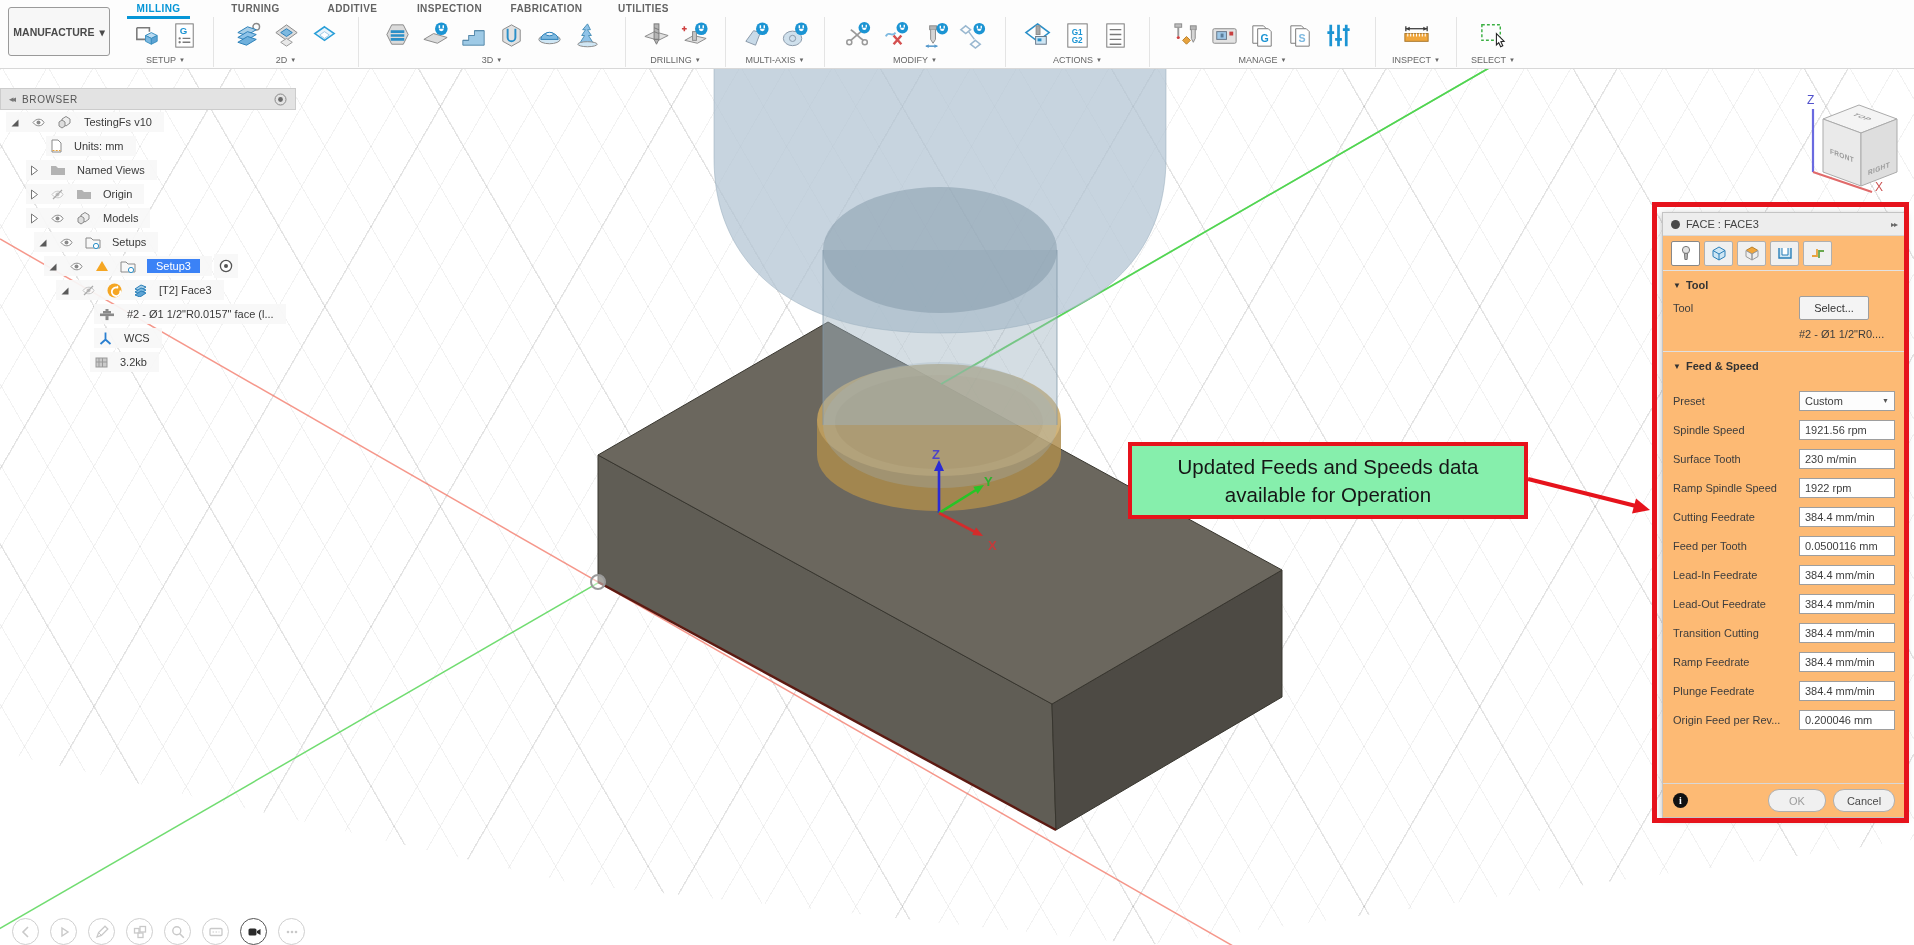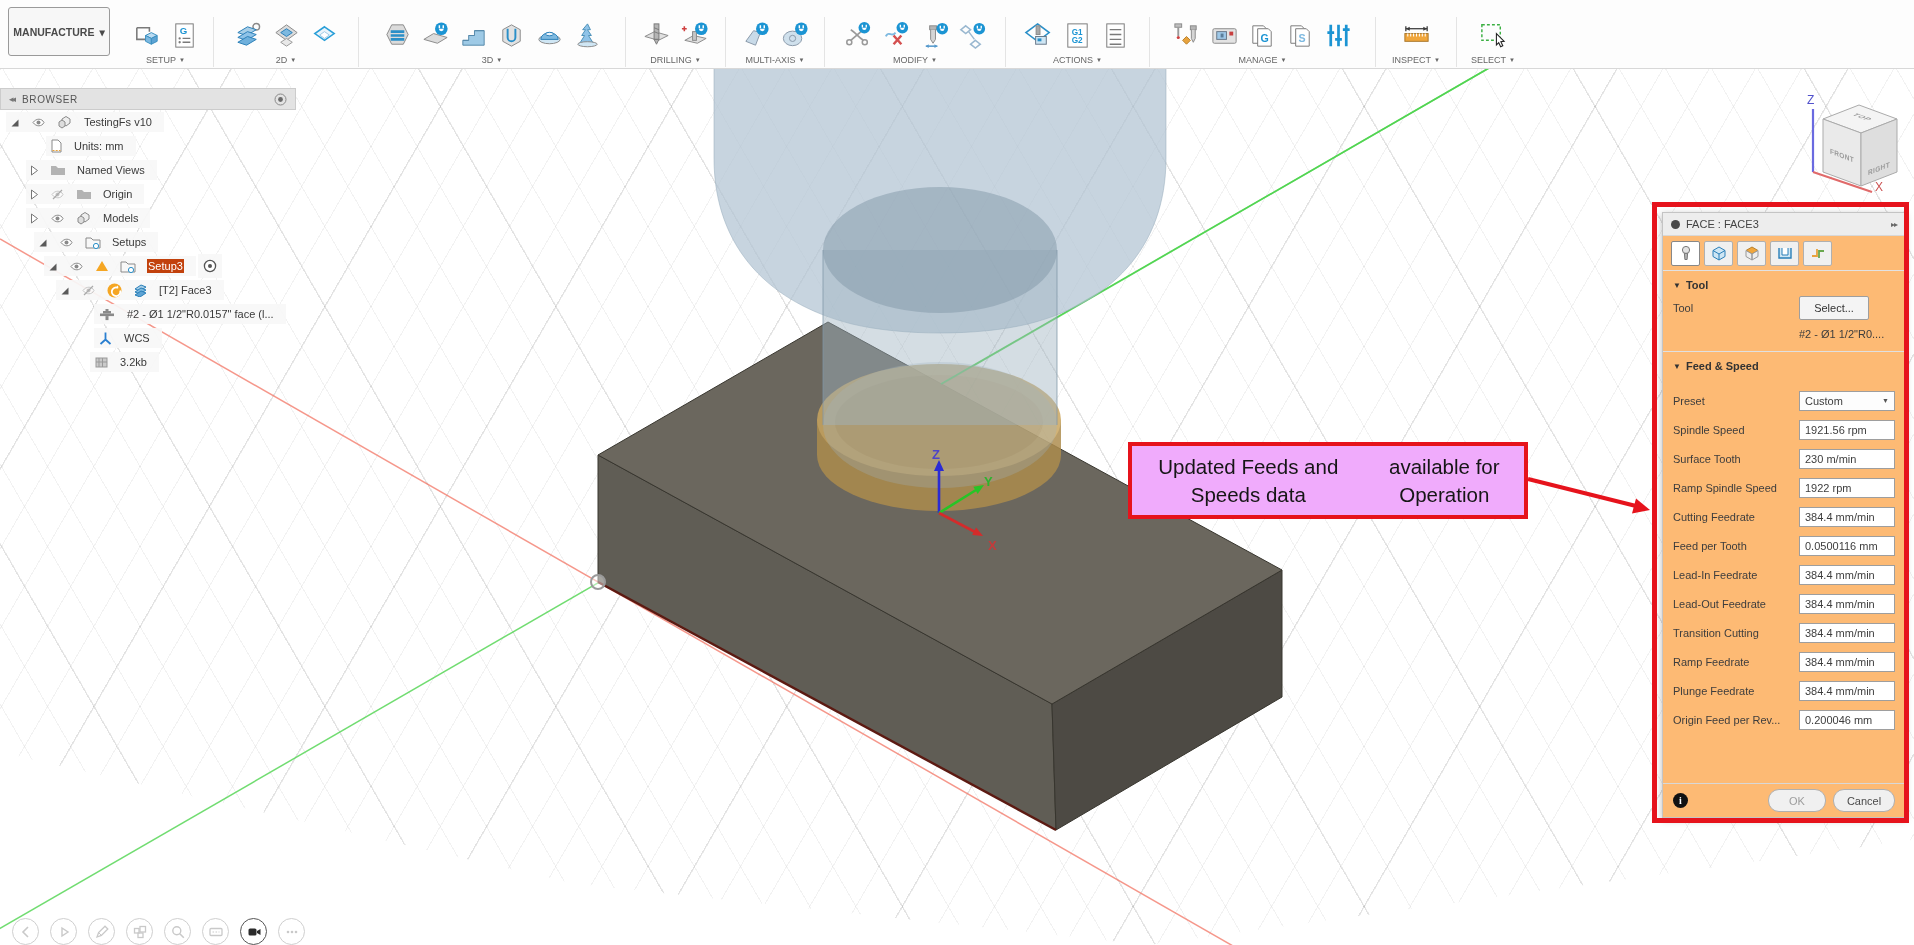--- a/index.html
+++ b/index.html
@@ -40,21 +40,21 @@
 
   
   .browser{position:absolute;left:0;top:88px;width:300px;z-index:20;font-size:11px;color:#3a3a3a;}
   .browser-header{height:20px;background:#e3e3e3;border:1px solid #cccccc;display:flex;
         align-items:center;padding:0 8px;gap:8px;color:#555;font-size:10px;letter-spacing:.6px;width:278px;}
   .bh-collapse{font-size:9px;color:#777;letter-spacing:-2px;cursor:pointer;}
   .bh-dot{margin-left:auto;cursor:pointer;display:flex;}
   .brow{display:flex;height:24px;align-items:center;}
   .chip{display:inline-flex;align-items:center;gap:11px;background:rgba(248,248,248,.93);
         padding:2px 12px 2px 4px;height:20px;box-sizing:border-box;cursor:pointer;}
-  .sel-label{background:#c2410c;color:#fff;padding:1px 1px;font-size:11px;}
+  .sel-label{background:#3b82f6;color:#fff;padding:1px 9px;font-size:11px;}
   .chip2{display:inline-flex;align-items:center;background:rgba(248,248,248,.93);height:20px;
          padding:2px 5px;margin-left:2px;cursor:pointer;}
 
   
   .red-rect{position:absolute;left:1652px;top:202px;width:257px;height:621px;
             border:5px solid #e6131c;box-sizing:border-box;z-index:28;pointer-events:none;}
   .dialog{position:absolute;left:1662px;top:212px;width:244px;height:606px;background:#fdba74;
           border:1px solid #c4c4c4;box-shadow:0 2px 7px rgba(0,0,0,.28);z-index:27;
           font-size:11px;color:#3d3d3d;box-sizing:border-box;}
   .dlg-header{height:22px;background:#ededed;border-bottom:1px solid #d8d8d8;display:flex;
@@ -87,23 +87,23 @@
               display:flex;align-items:center;padding:0 10px;gap:7px;box-sizing:border-box;}
   .info-i{width:15px;height:15px;border-radius:50%;background:#111;color:#fff;display:flex;
           align-items:center;justify-content:center;font-size:10px;font-weight:bold;
           font-family:"Liberation Serif",serif;cursor:pointer;}
   .btn{height:21px;border:1px solid #b0b0b0;background:#f0f0f0;border-radius:11px;display:flex;
        align-items:center;justify-content:center;font-size:11px;cursor:pointer;}
   .btn.ok{width:56px;margin-left:auto;color:#9d9d9d;}
   .btn.cancel{width:60px;color:#4a4a4a;}
 
   
-  .callout{position:absolute;left:1128px;top:442px;width:400px;height:77px;background:#f0abfc;
+  .callout{position:absolute;left:1128px;top:442px;width:400px;height:77px;background:#86efac;
            border:4px solid #e6131c;box-sizing:border-box;z-index:26;display:flex;
-           flex-direction:row;align-items:center;justify-content:center;
+           flex-direction:column;align-items:center;justify-content:center;
            font-size:20.5px;color:#161616;line-height:1.32;text-align:center;}
 
   
   .viewcube{position:absolute;left:1790px;top:85px;width:124px;height:110px;z-index:3;cursor:pointer;}
 
   
   .navbar{position:absolute;left:12px;top:918px;display:flex;gap:11px;z-index:5;}
   .navc{width:27px;height:27px;border-radius:50%;border:1.5px solid #cfcfcf;box-sizing:border-box;
         display:flex;align-items:center;justify-content:center;background:#fff;cursor:pointer;}
   .navc svg{width:16px;height:16px;}
@@ -164,20 +164,28 @@
     <polygon points="1650,510 1632,513.5 1636,498.5" fill="#e6131c"></polygon>
   </g>
 </svg>
 
 <div class="toolbar">
   <div class="wks-btn">
     <span>MANUFACTURE</span>
     <span>▾</span>
   </div>
 
+  <div class="tabs">
+    <div class="tab active">MILLING</div>
+    <div class="tab">TURNING</div>
+    <div class="tab">ADDITIVE</div>
+    <div class="tab">INSPECTION</div>
+    <div class="tab">FABRICATION</div>
+    <div class="tab">UTILITIES</div>
+  </div>
 
   <div class="groups">
 
     <div class="group" style="width:95px">
       <div class="group-icons">
         <span class="ticon">
             <svg viewBox="0 0 32 32">
           <path d="M6 8h13v4M6 8v12h9" fill="none" stroke="#7a7a7a" stroke-width="1.6"></path>
           <path d="M21 13l6 3-6 3-6-3z" fill="#bcdcf2" stroke="#3a8fc0"></path>
           <path d="M15 16v6l6 3v-6z" fill="#7db9e0" stroke="#3a8fc0"></path>

